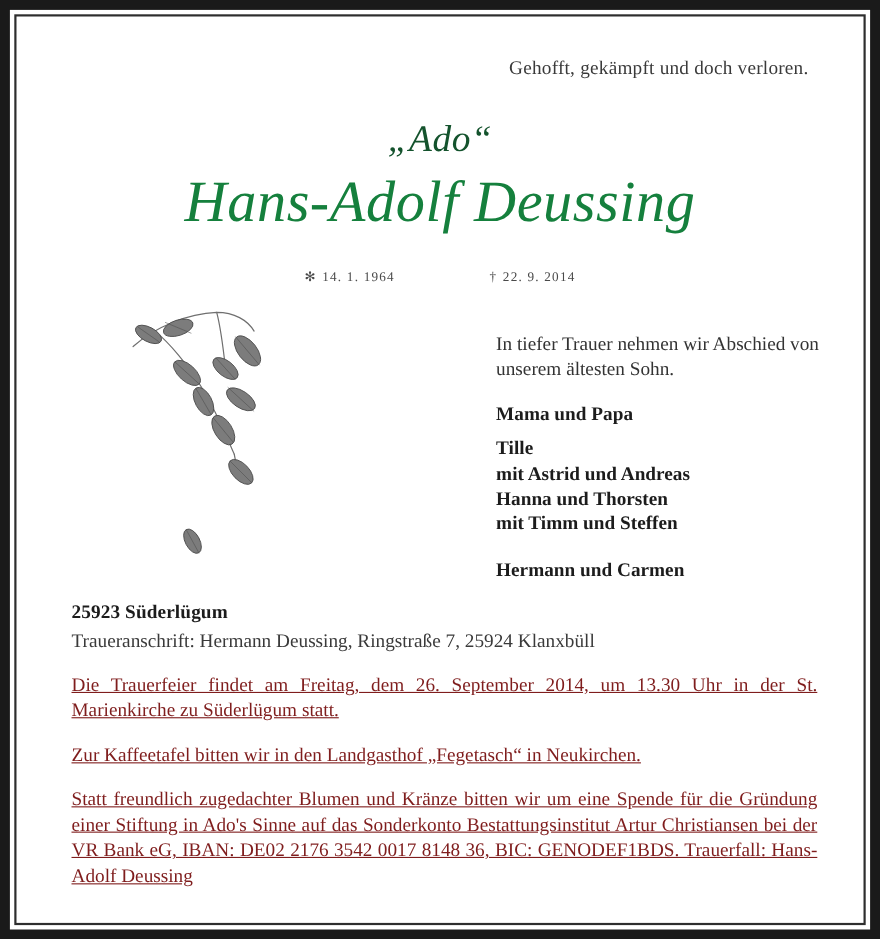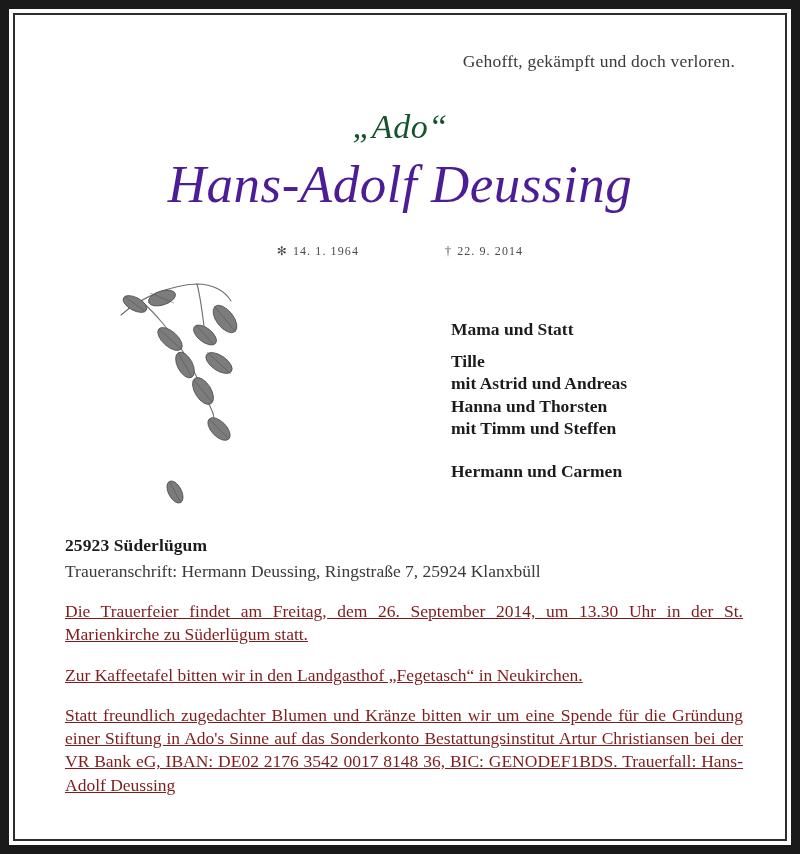--- a/index.html
+++ b/index.html
@@ -70,21 +70,21 @@
     font-size: 34px;
     color: #14532d;
     margin-top: 36px;
     letter-spacing: 0.5px;
   }
 
   .fullname {
     text-align: center;
     font-style: italic;
     font-size: 53px;
-    color: #4c1d95;
+    color: #15803d;
     margin-top: 8px;
     letter-spacing: 0.5px;
     white-space: nowrap;
     font-family: Liberation Serif, serif;
   }
 
   
   .dates {
     margin-top: 30px;
     display: flex;
@@ -143,21 +143,21 @@
     margin-bottom: 9px;
   }
 
   .fam-group:last-child {
     margin-bottom: 0;
     margin-top: 20px;
   }
 
   
   .lower {
-    margin-top: 8px;
+    margin-top: 19px;
     padding: 0 6px 0 14px;
   }
 
   .town {
     font-weight: bold;
     font-size: 17.5px;
     color: #1c1c1c;
     letter-spacing: 0.1px;
   }
 
@@ -231,22 +231,23 @@
               <path d="M46 52 L 68 72"></path>
               <path d="M94 75 L 118 97"></path>
               <path d="M65 76 L 79 100"></path>
               <path d="M81 103 L 99 125"></path>
               <path d="M96 142 L 116 162"></path>
               <path d="M56 204 L 68 226"></path>
             </g>
           </svg>
 
           <div class="mourners">
+            <div class="mourn-intro">In tiefer Trauer nehmen wir Abschied von unserem ältesten Sohn.</div>
             <div class="family">
-              <div class="fam-group">Mama und Statt</div>
+              <div class="fam-group">Mama und Papa</div>
               <div class="fam-group" style="white-space: pre-line;">Tille
 mit Astrid und Andreas
 Hanna und Thorsten
 mit Timm und Steffen</div>
               <div class="fam-group">Hermann und Carmen</div>
             </div>
           </div>
 
         </div>
 

